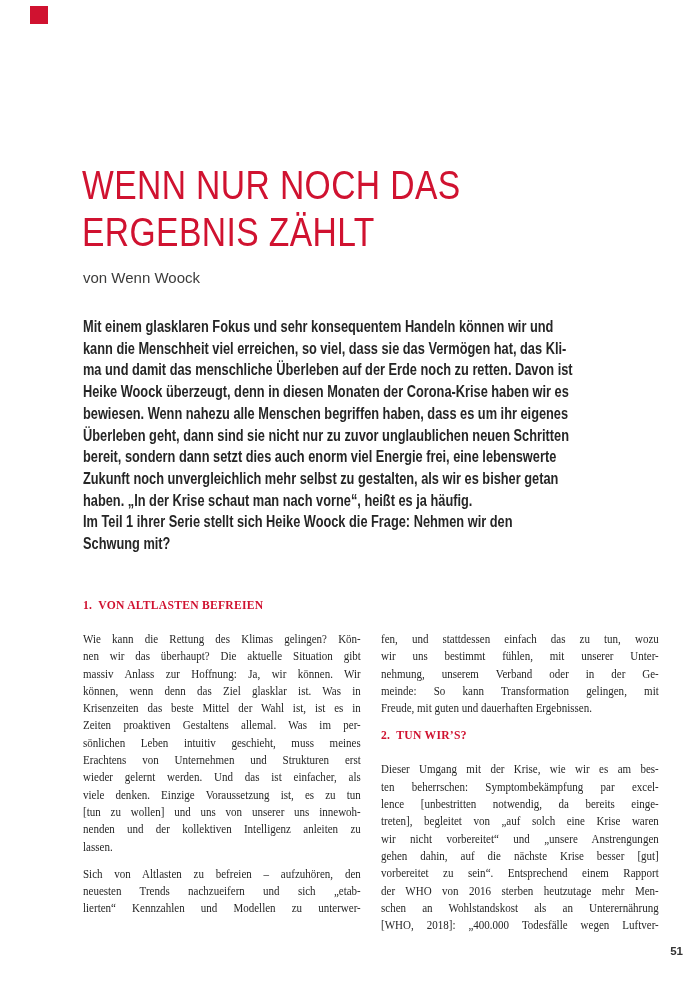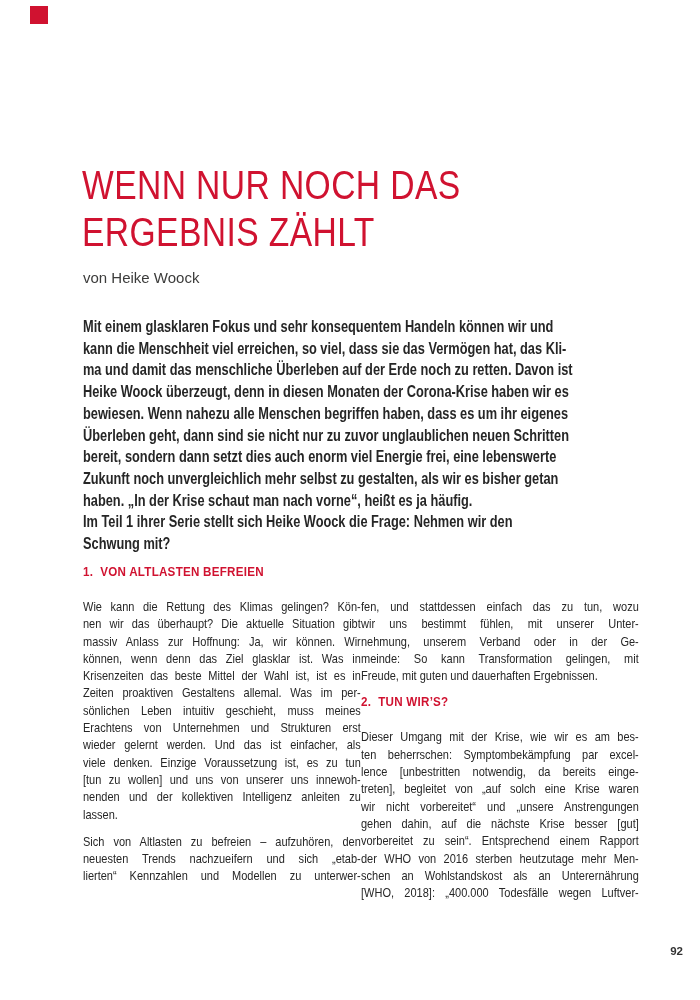--- a/index.html
+++ b/index.html
@@ -27,22 +27,22 @@
     font-size: 15px; color: #3c3c3b;
   }
   .intro {
     position: absolute; left: 63px; top: 316px;
     width: 662px;
     font-size: 15.6px; line-height: 21.7px; font-weight: 700;
     color: #262626; white-space: pre-line;
     transform: scaleX(0.82); transform-origin: left top;
   }
   .cols {
-    position: absolute; left: 63px; top: 564px;
-    width: 575px; display: flex; 
+    position: absolute; left: 63px; top: 597px;
+    width: 575px; display: flex; gap: 20px; font-family: Liberation Serif, serif;
   }
   .col { width: 278px; }
   .col-inner {
     width: 323px;
     transform: scaleX(0.86); transform-origin: left top;
   }
   .h {
     font-size: 13.5px; line-height: 16px; font-weight: 700;
     letter-spacing: 0.3px; color: #d01230;
     margin: 0 0 18px 0; white-space: pre;
@@ -64,21 +64,21 @@
 </head>
 <body>
 
 <div class="page">
 
   <div class="marker"></div>
 
   <h1 class="title">WENN NUR NOCH DAS
 ERGEBNIS ZÄHLT</h1>
 
-  <div class="byline">von Heike Woock</div>
+  <div class="byline">von Wenn Woock</div>
 
   <div class="intro">Mit einem glasklaren Fokus und sehr konsequentem Handeln können wir und
 kann die Menschheit viel erreichen, so viel, dass sie das Vermögen hat, das Kli-
 ma und damit das menschliche Überleben auf der Erde noch zu retten. Davon ist
 Heike Woock überzeugt, denn in diesen Monaten der Corona-Krise haben wir es
 bewiesen. Wenn nahezu alle Menschen begriffen haben, dass es um ihr eigenes
 Überleben geht, dann sind sie nicht nur zu zuvor unglaublichen neuen Schritten
 bereit, sondern dann setzt dies auch enorm viel Energie frei, eine lebenswerte
 Zukunft noch unvergleichlich mehr selbst zu gestalten, als wir es bisher getan
 haben. „In der Krise schaut man nach vorne“, heißt es ja häufig.
@@ -130,15 +130,15 @@
             <div class="ln j">gehen dahin, auf die nächste Krise besser [gut]</div>
             <div class="ln j">vorbereitet zu sein“. Entsprechend einem Rapport</div>
             <div class="ln j">der WHO von 2016 sterben heutzutage mehr Men-</div>
             <div class="ln j">schen an Wohlstandskost als an Unterernährung</div>
             <div class="ln j">[WHO, 2018]: „400.000 Todesfälle wegen Luftver-</div>
           </div>
         </div>
     </div>
   </div>
 
-  <div class="pagenum">92</div>
+  <div class="pagenum">51</div>
 
 </div>
 
 </body></html>

